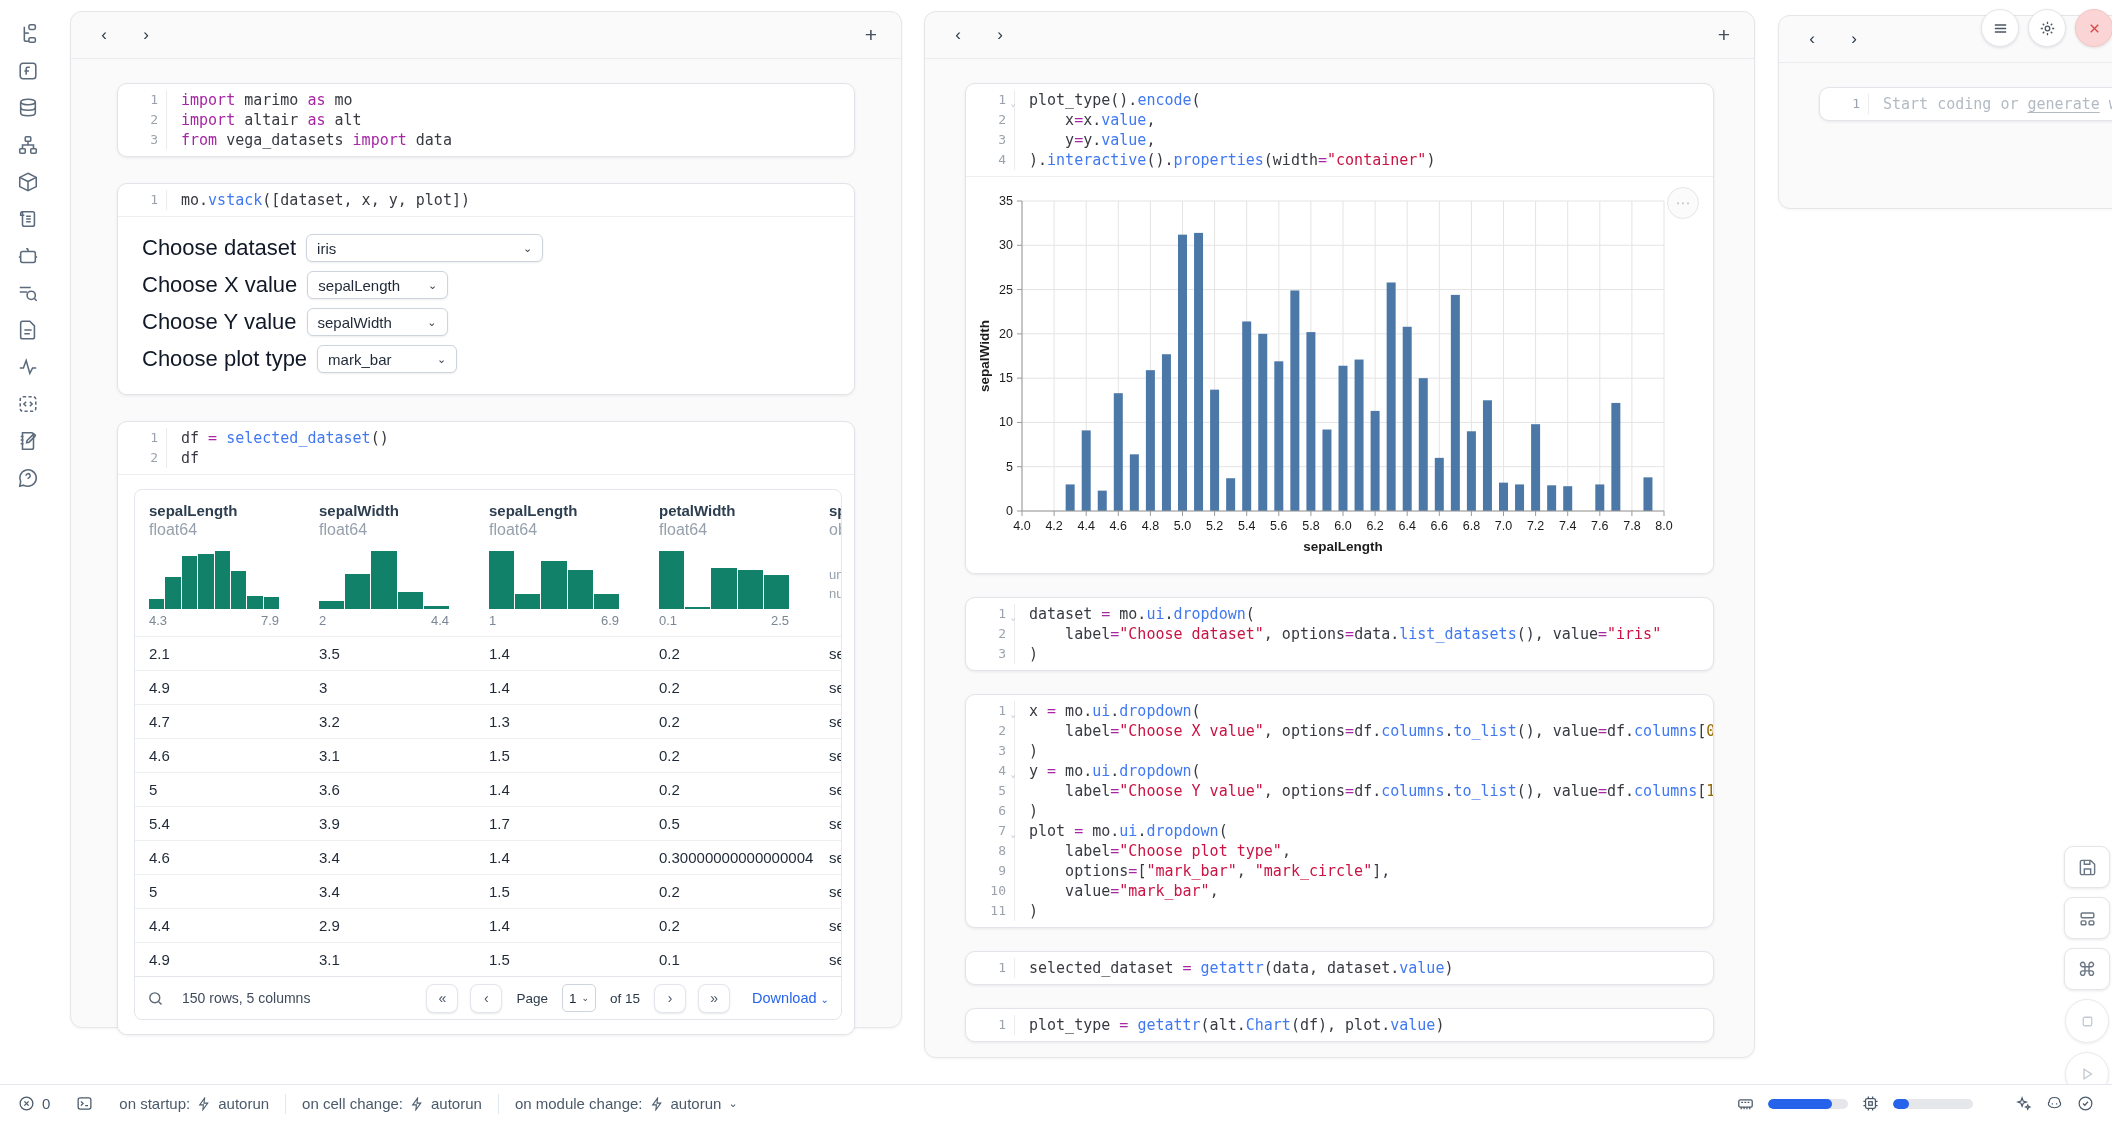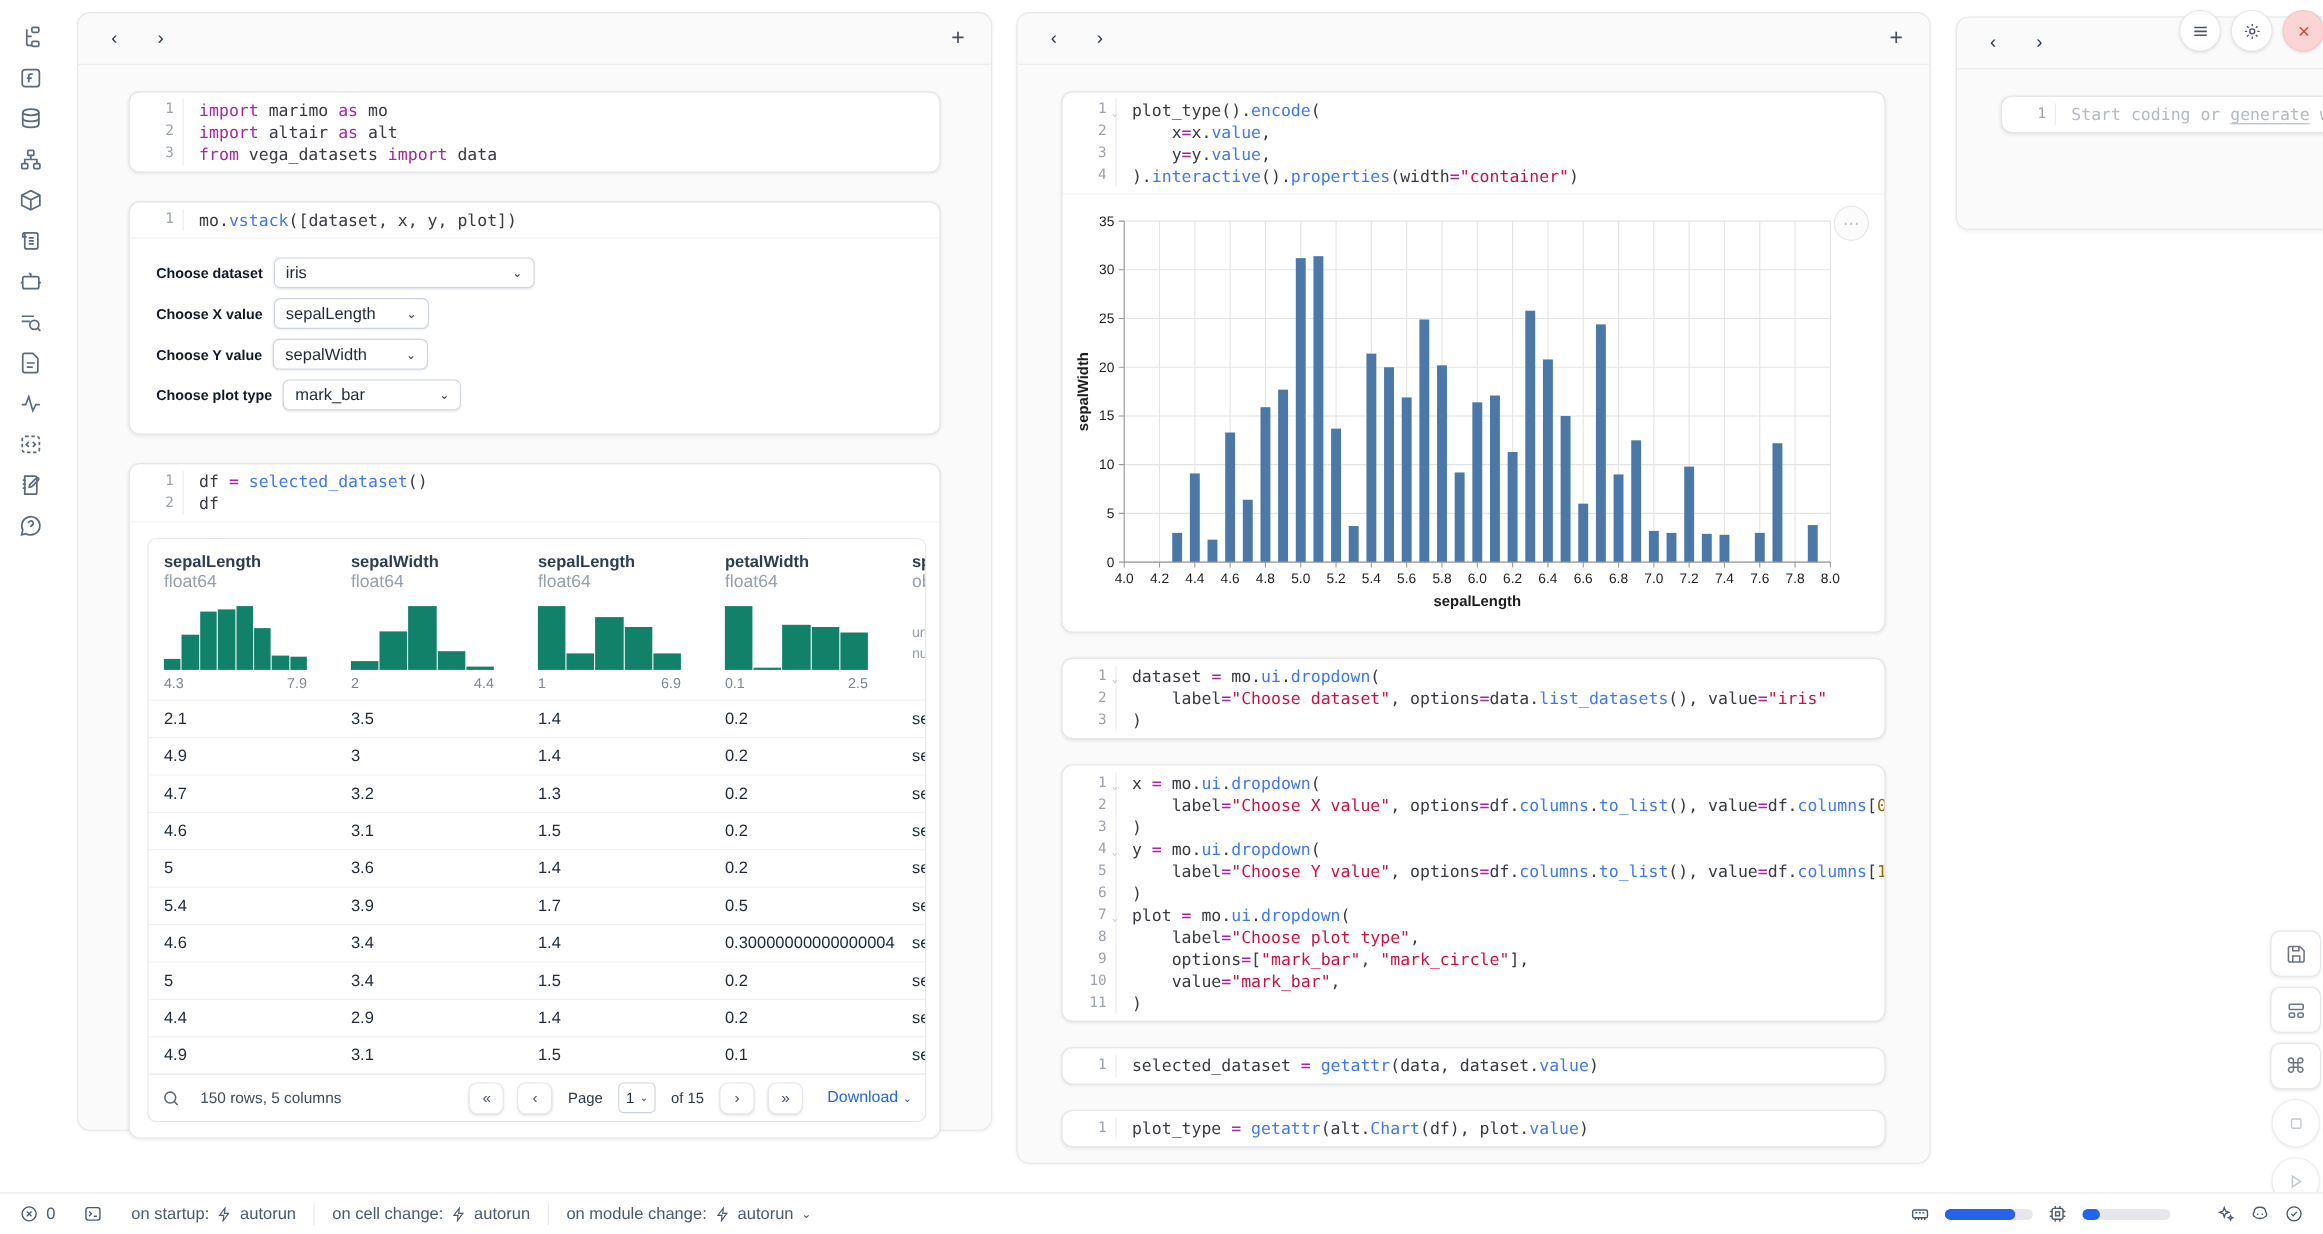--- a/index.html
+++ b/index.html
@@ -26,26 +26,26 @@
   .cl{display:flex;}
   .ln{flex:0 0 40px;text-align:right;padding-right:8px;color:#9aa3ad;font-size:13px;border-right:1px solid #ececf0;
       user-select:none;position:relative;}
   .fold{position:absolute;right:-2px;top:3px;font-size:9px;color:#b7bec7;}
   .cd{padding-left:14px;}
   .tk-k{color:#a626a4;} .tk-f{color:#4078f2;} .tk-s{color:#ca1243;} .tk-n{color:#986801;} .tk-p{color:#383a42;}
   .divider{border-top:1px solid #eceef2;}
   
   .dd-out{padding:16px 24px 20px 24px;display:flex;flex-direction:column;gap:7px;background:#fff;}
   .dd-row{display:flex;align-items:center;height:30px;}
-  .dd-label{font-size:13px;color:#111827;margin-right:10px;font-weight:bold;}
+  .dd-label{font-size:22px;color:#111827;margin-right:10px;}
   .selbox{display:flex;align-items:center;justify-content:space-between;border:1px solid #cdd4dd;border-radius:6px;
           background:#fff;box-shadow:0 1px 2px rgba(20,30,50,.08);height:28px;padding:0 10px;box-sizing:border-box;
           font-size:15px;color:#1f2937;cursor:pointer;}
   .selbox .caret{font-size:11px;color:#374151;margin-left:8px;}
-  .w-dataset{width:237px;} .w-x{width:141px;} .w-y{width:141px;} .w-plot{width:162px;}
+  .w-dataset{width:237px;} .w-x{width:141px;} .w-y{width:141px;} .w-plot{width:140px;}
   
   .tbl-wrap{background:#fff;padding:14px 0 14px 16px;}
   .tbl{border:1px solid #e3e6ea;border-radius:8px;width:706px;overflow:hidden;background:#fff;}
   .tb-grid{display:grid;grid-template-columns:170px 170px 170px 170px 120px;}
   .th-cell{padding:12px 26px 8px 14px;box-sizing:border-box;}
   .th-name{font-size:15px;font-weight:bold;color:#2c3e50;}
   .th-type{font-size:16px;color:#95a0ac;margin-top:2px;}
   .hist{height:58px;margin-top:12px;display:flex;align-items:flex-end;gap:1px;}
   .hist div{background:#12816a;flex:1;}
   .meta-lines{height:58px;margin-top:12px;font-size:13px;color:#95a0ac;line-height:19px;padding-top:14px;box-sizing:border-box;}

